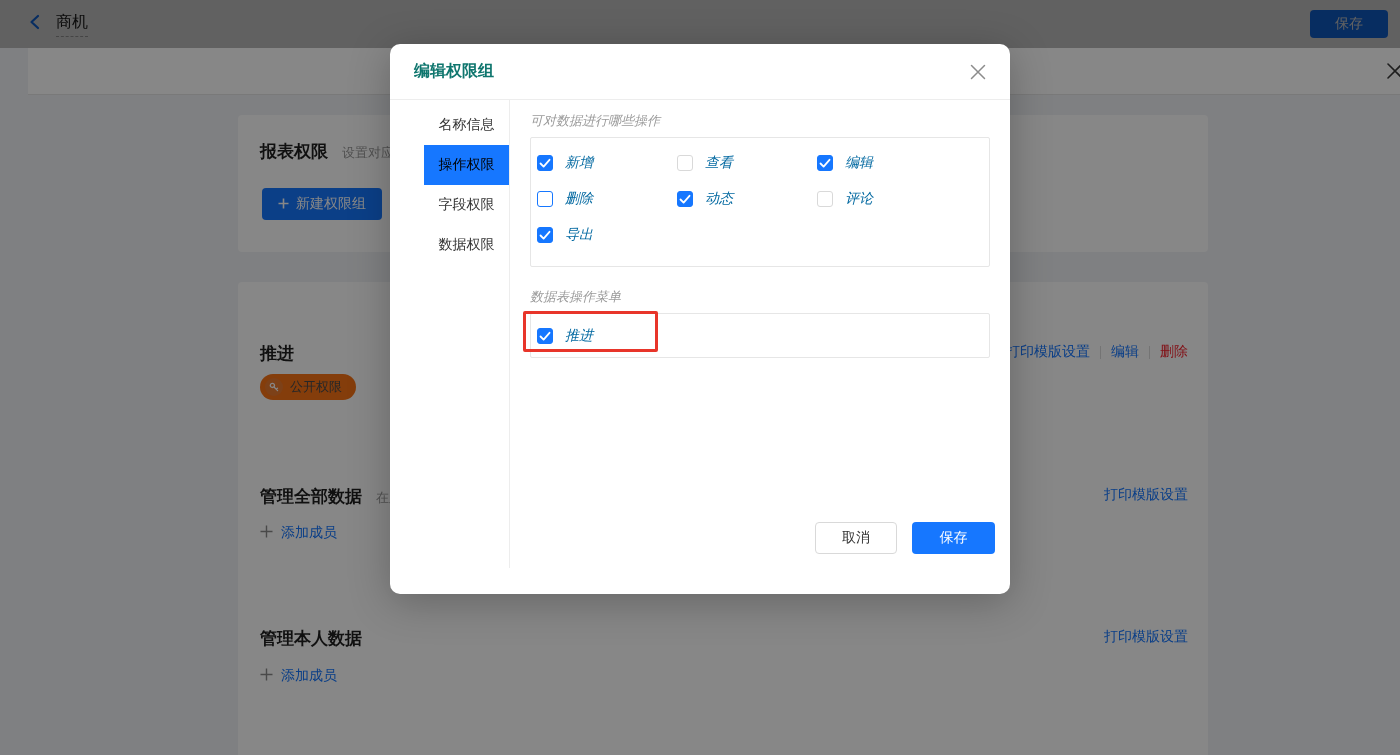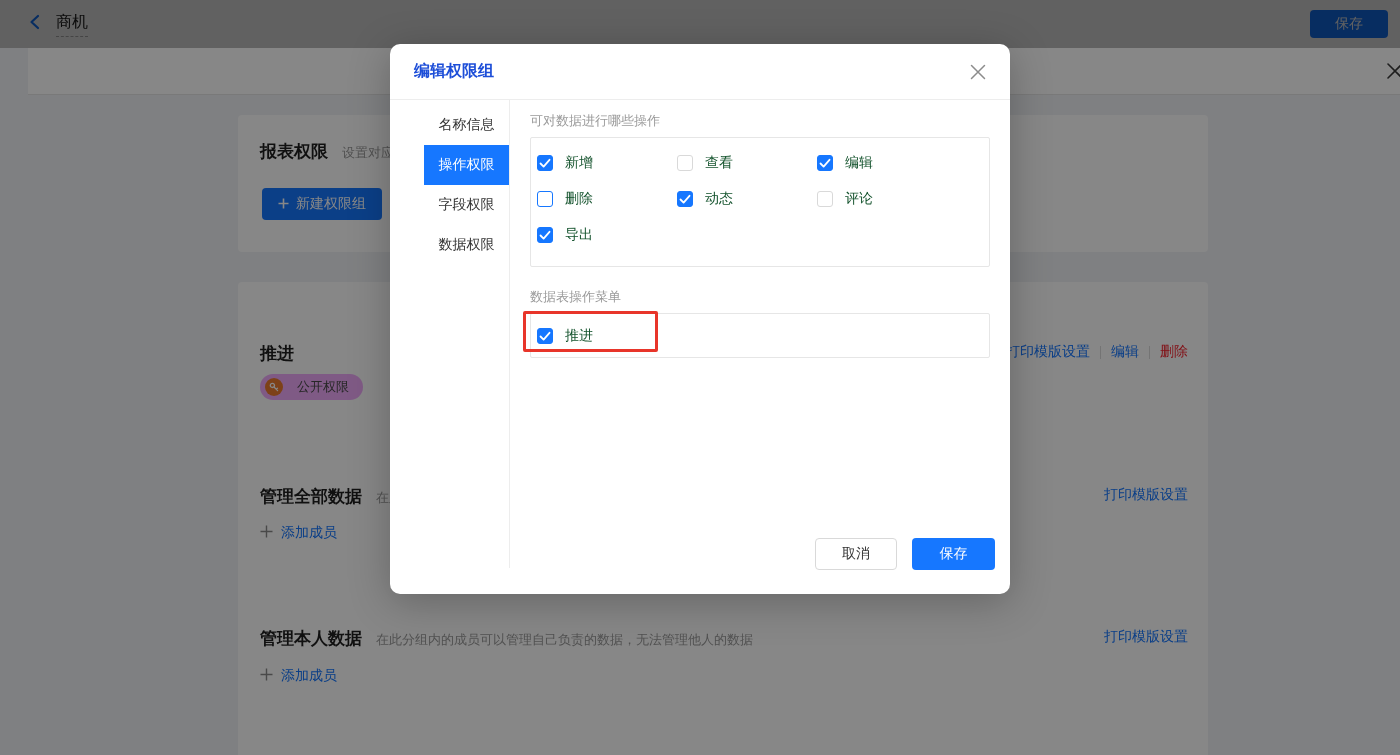--- a/index.html
+++ b/index.html
@@ -21,60 +21,60 @@
   .card-report { left:210px; top:67px; width:970px; height:137px; }
   .card-report .row1 { position:absolute; left:22px; top:25px; display:flex; align-items:baseline; gap:14px; }
   .card-title { font-size:17px; font-weight:bold; color:#1f1f1f; }
   .card-desc { font-size:13px; color:#9a9a9a; }
   .btn-primary { display:inline-flex; align-items:center; gap:7px; background:#1677ff; color:#fff; font-size:14px; border:none; border-radius:4px; height:32px; padding:0 16px; cursor:pointer; }
   .card-report .btn-primary { position:absolute; left:24px; top:73px; }
 
   .card-groups { left:210px; top:234px; width:970px; height:530px; }
   .group-row { position:absolute; left:0; width:970px; }
   .group-head { position:absolute; left:22px; display:flex; align-items:baseline; gap:14px; white-space:nowrap; }
-  .badge { position:absolute; left:22px; display:inline-flex; align-items:center; gap:14px; background:#f0abfc; border-radius:14px; height:26px; padding:0 14px 0 5px; }
+  .badge { position:absolute; left:22px; display:inline-flex; align-items:center; gap:7px; background:#f97316; border-radius:14px; height:26px; padding:0 14px 0 5px; }
   .badge-icon { width:18px; height:18px; border-radius:50%; display:flex; align-items:center; justify-content:center; }
   .badge-text { font-size:13px; color:#4a4a4a; }
   .link { color:#1677ff; font-size:14px; text-decoration:none; cursor:pointer; white-space:nowrap; }
   .link-red { color:#f5222d; }
   .row-links { position:absolute; right:20px; display:flex; align-items:center; gap:10px; }
   .sep { width:1px; height:13px; background:#dcdcdc; }
   .add-member { position:absolute; left:22px; display:inline-flex; align-items:center; gap:8px; cursor:pointer; }
 
   .scroll-thumb { position:absolute; right:1px; top:49px; width:7px; height:560px; background:#bfbfbf; border-radius:4px; }
 
   
   .dim-main { position:absolute; left:0; top:0; width:1400px; height:755px; background:rgba(0,0,0,0.47); z-index:10; }
   .dim-top { position:absolute; left:0; top:0; width:1400px; height:48px; background:rgba(0,0,0,0.28); z-index:11; }
 
   
   .modal { position:absolute; left:390px; top:44px; width:620px; height:550px; background:#fff; border-radius:10px; box-shadow:0 8px 40px rgba(0,0,0,0.25); z-index:20; }
   .modal-header { position:relative; height:56px; border-bottom:1px solid #ededed; display:flex; align-items:center; }
-  .modal-title { margin-left:24px; font-size:16px; font-weight:600; color:#1d4ed8; }
+  .modal-title { margin-left:24px; font-size:16px; font-weight:600; color:#0f766e; }
   .modal-close { position:absolute; right:24px; top:20px; width:16px; height:16px; cursor:pointer; }
   .modal-body { position:absolute; left:0; top:56px; width:620px; height:468px; display:flex; }
   .modal-side { width:120px; border-right:1px solid #ededed; padding-top:5px;margin-left:34px; }
   .tab { height:40px; display:flex; align-items:center; justify-content:center; font-size:14px; color:#333; cursor:pointer; }
-  .tab.active { background:#1677ff; color:#ffffff; }
-  .modal-content { position:relative; flex:1; padding:12px 20px 0 20px; }
+  .tab.active { background:#1677ff; color:#000000; }
+  .modal-content { position:relative; flex:1; padding:12px 20px 0 20px;font-style:italic; }
   .section-label { font-size:13px; color:#9a9a9a; margin-bottom:7px; }
   .ops-box { position:relative; width:460px; height:130px; border:1px solid #e6e6e6; border-radius:2px; padding:7px 0 0 6px;
              display:grid; grid-template-columns:140px 140px 1fr; grid-auto-rows:36px; align-items:center; }
   .op-item { display:flex; align-items:center; gap:12px; }
-  .op-label { font-size:14px; color:#14532d; }
+  .op-label { font-size:14px; color:#0369a1; }
   .cb { position:relative; width:16px; height:16px; border:1px solid #d9d9d9; border-radius:3px; background:#fff; flex:0 0 16px; cursor:pointer; }
   .cb svg { position:absolute; left:1px; top:2px; display:none; }
   .cb.checked { background:#1677ff; border-color:#1677ff; }
   .cb.checked svg { display:block; }
   .cb.focus_border { border-color:#1677ff; }
   .menu-label { margin-top:21px; }
   .menu-box { position:relative; width:460px; height:45px; border:1px solid #e6e6e6; border-radius:2px; display:flex; align-items:center; padding-left:6px; }
   .annotation { position:absolute; left:-8px; top:-3px; width:135px; height:41px; border:3px solid #e8352a; border-radius:2px; pointer-events:none; display:none; z-index:5; }
   .annotation.highlight { display:block; }
-  .modal-footer { position:absolute; left:0; bottom:0; width:620px; height:70px; }
+  .modal-footer { position:absolute; left:0; bottom:16px; width:620px; height:70px; }
   .btn-cancel { position:absolute; left:425px; top:14px; width:82px; height:32px; background:#fff; border:1px solid #d9d9d9; border-radius:4px; font-size:14px; color:#333; cursor:pointer; }
   .btn-save { position:absolute; left:522px; top:14px; width:83px; height:32px; background:#1677ff; border:none; border-radius:4px; font-size:14px; color:#fff; cursor:pointer; }
 </style>
 </head>
 <body>
 
 <div id="screen">
 
   <div class="topbar">
     <span class="back-btn">
@@ -150,21 +150,20 @@
           <a class="link">添加成员</a>
         </span>
         <span class="row-links" style="top:18px;">
           <a class="link">打印模版设置</a>
         </span>
       </div>
 
       <div class="group-row" style="top:329px;">
         <div class="group-head" style="top:16px;">
           <span class="card-title">管理本人数据</span>
-          <span class="card-desc">在此分组内的成员可以管理自己负责的数据，无法管理他人的数据</span>
         </div>
         <span class="add-member" style="top:56px;">
           <span>
             <svg width="13" height="13" viewBox="0 0 13 13">
                 <path d="M6.5 0.5 V12.5 M0.5 6.5 H12.5" stroke="#8a8a8a" stroke-width="1.4"></path>
               </svg>
           </span>
           <a class="link">添加成员</a>
         </span>
         <span class="row-links" style="top:17px;">

